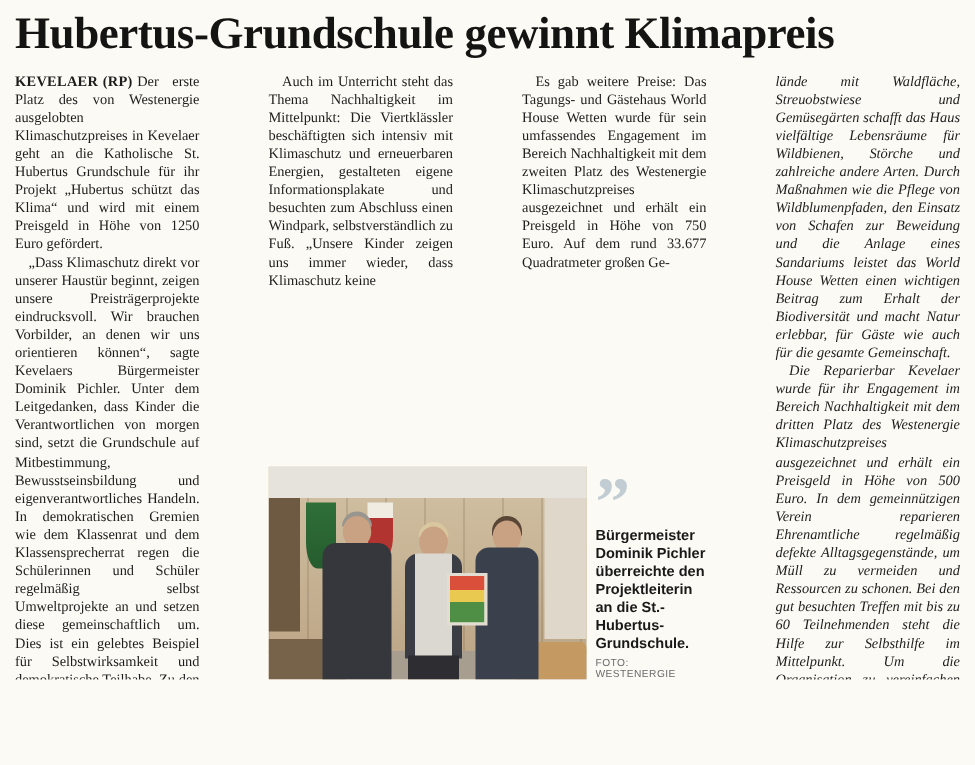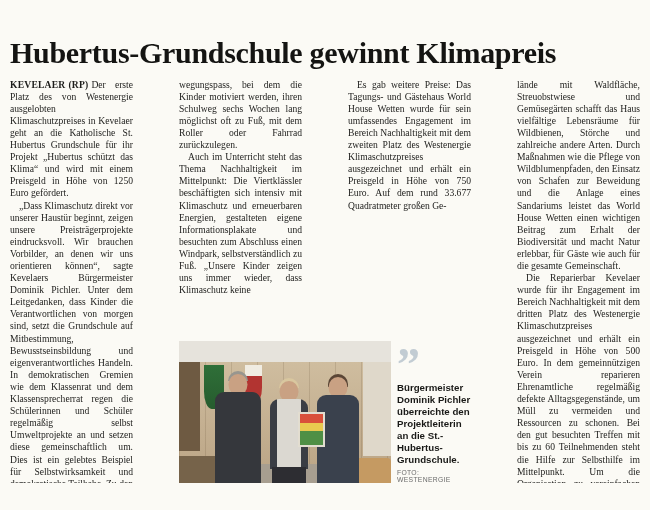--- a/index.html
+++ b/index.html
@@ -10,21 +10,21 @@
     --credit:#6b6b6b;
     --quote:#c2ccd3;
   }
   *{box-sizing:border-box;margin:0;padding:0;}
   html,body{width:650px;height:510px;overflow:hidden;}
   body{
     background:var(--paper);
     font-family:"Liberation Serif", serif;
     color:var(--body);
   }
-  .paper{width:650px;height:435px;padding:6px 10px 0 10px;margin-top:30px;}
+  .paper{width:650px;height:435px;padding:6px 10px 0 10px;}
   .headline{
     font-family:"Liberation Serif", serif;
     font-size:30px;
     font-weight:bold;
     letter-spacing:-0.3px;
     color:var(--headline);
     line-height:1.12;
   }
   .subheadline{
     margin-top:7px;
@@ -41,21 +41,21 @@
     grid-template-rows:216px 1fr;
     column-gap:9px;
     row-gap:6px;
     overflow:hidden;
     gap:46px;
   }
   .col{overflow:hidden;}
   .col1{grid-column:1;grid-row:1/3;}
   .col2{grid-column:2;grid-row:1;}
   .col3{grid-column:3;grid-row:1;}
-  .col4{grid-column:4;grid-row:1/3;}
+  .col4{grid-column:4;grid-row:1/3;font-style:italic;}
   .photo-block{
     grid-column:2/4;grid-row:2;
     display:flex;gap:6px;overflow:hidden;
   }
   .para{
     font-size:9.6px;
     line-height:12.1px;
     text-align:justify;
     hyphens:auto;-webkit-hyphens:auto;
     color:var(--body);
@@ -138,21 +138,20 @@
   </header>
 
   <div class="body-grid">
 
     <div class="col col1">
       <p class="para"><strong class="dateline-loc">KEVELAER</strong><strong class="dateline-agency">(RP)</strong><span>Der erste Platz des von Westenergie ausgelobten Klimaschutzpreises in Kevelaer geht an die Katholische St. Hubertus Grundschule für ihr Projekt „Hubertus schützt das Klima“ und wird mit einem Preisgeld in Höhe von 1250 Euro gefördert.</span></p>
       <p class="para indent">„Dass Klimaschutz direkt vor unserer Haustür beginnt, zeigen unsere Preisträgerprojekte eindrucksvoll. Wir brauchen Vorbilder, an denen wir uns orientieren können“, sagte Kevelaers Bürgermeister Dominik Pichler. Unter dem Leitgedanken, dass Kinder die Verantwortlichen von morgen sind, setzt die Grundschule auf Mitbestimmung, Bewusstseinsbildung und eigenverantwortliches Handeln. In demokratischen Gremien wie dem Klassenrat und dem Klassensprecherrat regen die Schülerinnen und Schüler regelmäßig selbst Umweltprojekte an und setzen diese gemeinschaftlich um. Dies ist ein gelebtes Beispiel für Selbstwirksamkeit und demokratische Teilhabe. Zu den vielfältigen Aktionen zählen unter anderem Müllsammelinitiativen auf dem Schulgelände, die Entwicklung eines sprechenden Mülleimers im Rahmen eines Umweltprojekts sowie das Bewegungsprogramm Spospito-Be-</p>
     </div>
 
     <div class="col col2">
-      <p class="para">wegungspass, bei dem die Kinder motiviert werden, ihren Schulweg sechs Wochen lang möglichst oft zu Fuß, mit dem Roller oder Fahrrad zurückzulegen.</p>
       <p class="para indent">Auch im Unterricht steht das Thema Nachhaltigkeit im Mittelpunkt: Die Viertklässler beschäftigten sich intensiv mit Klimaschutz und erneuerbaren Energien, gestalteten eigene Informationsplakate und besuchten zum Abschluss einen Windpark, selbstverständlich zu Fuß. „Unsere Kinder zeigen uns immer wieder, dass Klimaschutz keine</p>
     </div>
 
     <div class="col col3">
       <p class="para indent">Es gab weitere Preise: Das Tagungs- und Gästehaus World House Wetten wurde für sein umfassendes Engagement im Bereich Nachhaltigkeit mit dem zweiten Platz des Westenergie Klimaschutzpreises ausgezeichnet und erhält ein Preisgeld in Höhe von 750 Euro. Auf dem rund 33.677 Quadratmeter großen Ge-</p>
     </div>
 
     <figure class="photo-block">
       <div class="photo">
         <div class="ph ceiling"></div>

